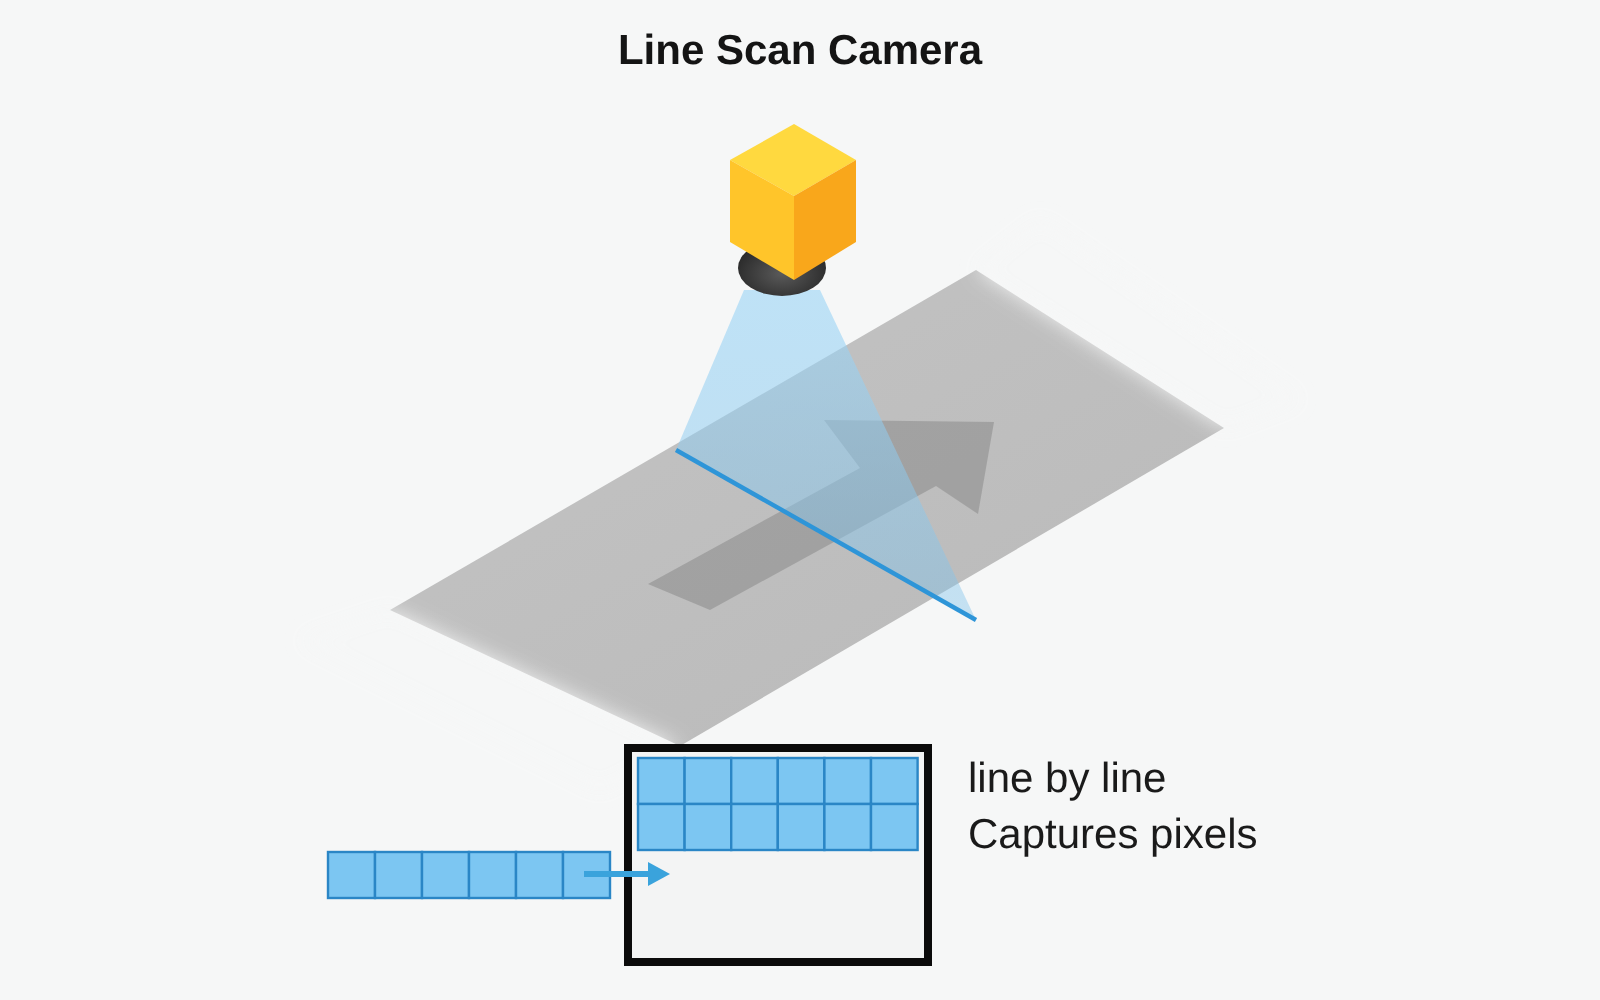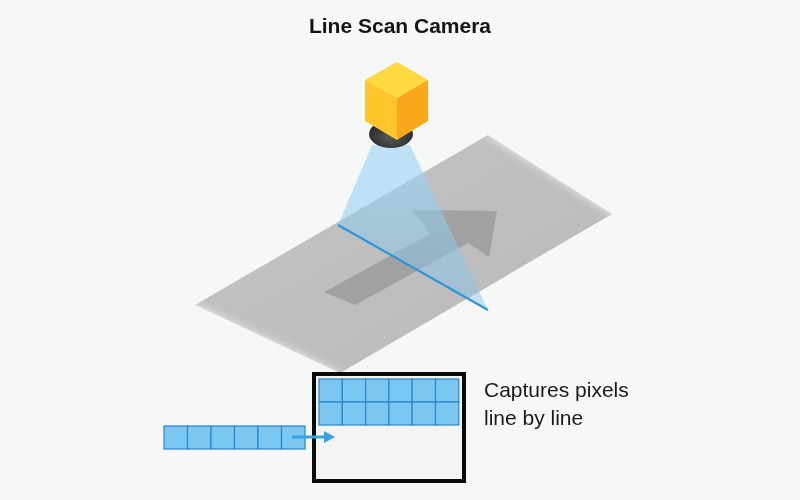--- a/index.html
+++ b/index.html
@@ -127,17 +127,17 @@
       <rect x="281.5" y="426" width="23.5" height="23"></rect>
     </g>
 
     <g>
       <line x1="292" y1="437" x2="326" y2="437" stroke="#3aa3dc" stroke-width="3"></line>
       <polygon points="324,431 335,437 324,443" fill="#3aa3dc"></polygon>
     </g>
   </svg>
 
   <div class="caption">
+    <span>line by line</span>
     <span>Captures pixels</span>
-    <span>line by line</span>
   </div>
 
 </div>
 
 </body></html>

